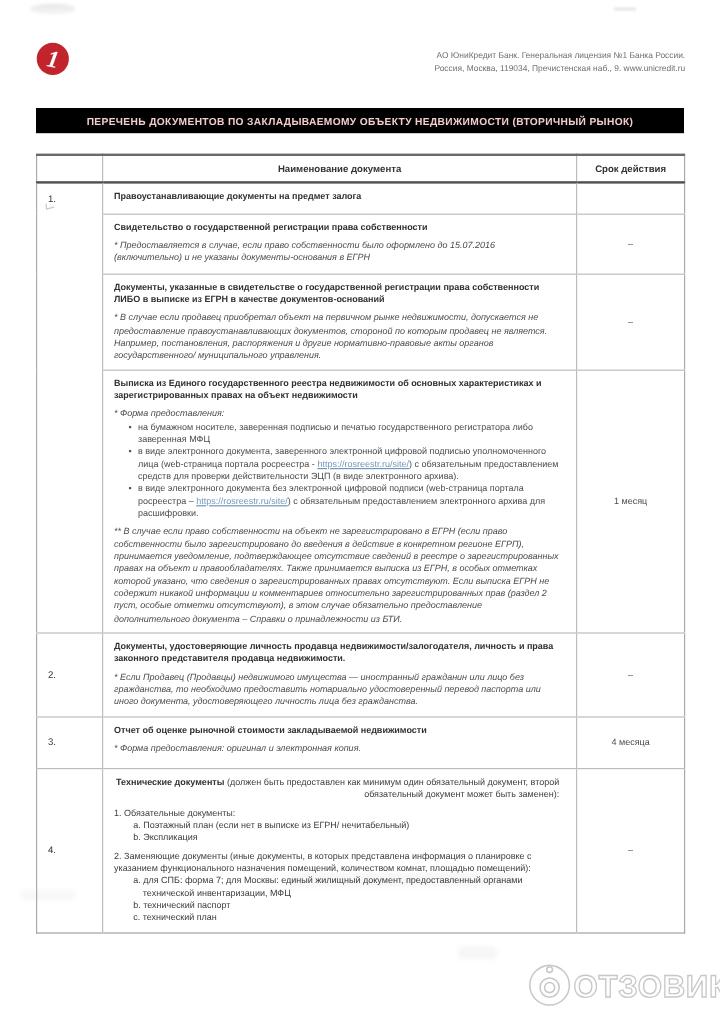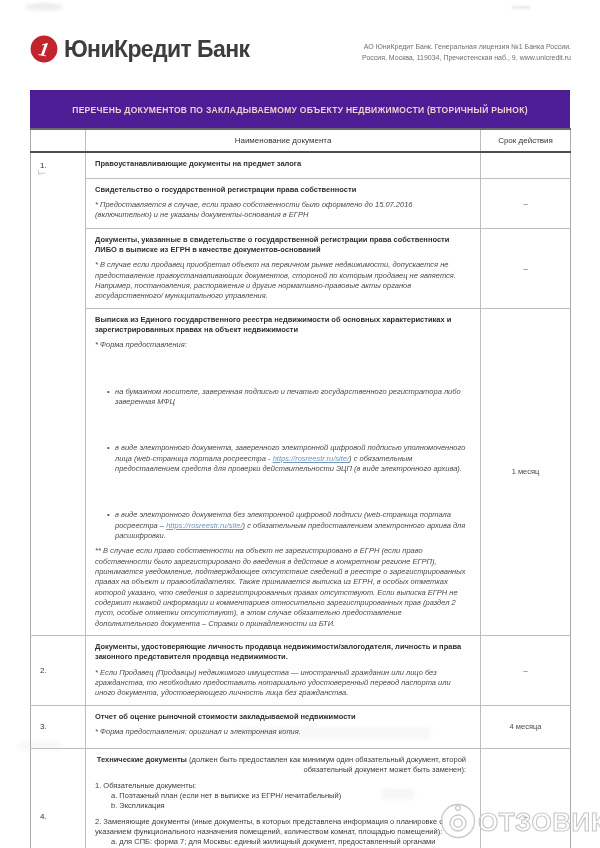--- a/index.html
+++ b/index.html
@@ -12,36 +12,36 @@
   
   .logo-row { position:absolute; left:30px; top:35px; display:flex; align-items:center; gap:6px; }
   .logo-mark { width:28px; height:28px; flex:0 0 auto; }
   .logo-text { font-size:23px; font-weight:bold; color:#3d3d3d; letter-spacing:-0.6px; }
   .bank-address {
     position:absolute; right:29px; top:42px; text-align:right;
     font-size:7px; line-height:1.55; color:#6f6f6f;
   }
   
   .banner {
-    position:absolute; left:30px; top:90px; width:540px; height:39px; box-sizing:border-box;
-    background:#4c1d95; color:#f2cdce; font-size:8.5px; font-weight:bold; letter-spacing:0.3px;
+    position:absolute; left:30px; top:90px; width:540px; height:21px; box-sizing:border-box;
+    background:#000000; color:#f2cdce; font-size:8.5px; font-weight:bold; letter-spacing:0.3px;
     display:flex; align-items:center; justify-content:center; text-align:center;
   }
   
   .doc-table-wrap { position:absolute; left:30px; top:128px; width:540px; }
   table.doc {
     border-collapse:collapse; width:540px; table-layout:fixed;
     border-left:1px solid #ababab; border-right:1px solid #ababab;
     border-bottom:1px solid #a3a3a3; border-top:2px solid #6a6a6a;
   }
   col.c-num  { width:55px; }
   col.c-name { width:395px; }
   col.c-term { width:90px; }
   th {
-    font-size:8px; font-weight:normal; color:#333; padding:6px 4px;
+    font-size:8px; font-weight:bold; color:#333; padding:6px 4px;
     border-bottom:2px solid #4f4f4f; vertical-align:middle;
   }
   th.b-l, td.b-l { border-left:1px solid #bdbdbd; }
   td { border-top:1px solid #bdbdbd; }
   td.num {
     font-size:8px; color:#333; vertical-align:middle; padding-left:9px; text-align:left;
   }
   td.num.vtop { vertical-align:top; padding-top:8px; }
   td.name { vertical-align:top; padding:6px 14px 6px 9px; }
   td.term {
@@ -50,21 +50,21 @@
   .row-0 { height:26px; }  .row-1 { height:50px;margin-top:10px; }  .row-2 { height:67px; }
   .row-3 { height:183px; } .row-4 { height:67px; }  .row-5 { height:43px; }
   .row-6 { height:127px; }
   .blk { font-size:7.5px; line-height:1.38; }
   .blk.gap { margin-top:5px; }
   .blk.title { font-weight:bold; color:#303030; }
   .blk.title-mixed { color:#3c3c3c;text-align:right; }
   .blk.title-mixed b { color:#303030; }
   .blk.note { font-style:italic; color:#4a4a4a; }
   .blk.bullet {
-    font-style:italic; color:#4a4a4a; padding-left:20px; position:relative;margin-top:36px;
+    color:#4a4a4a; padding-left:20px; position:relative;
   }
   .blk.bullet::before { content:"•"; position:absolute; left:12px; top:0; }
   .blk.plain { color:#3c3c3c; }
   .blk.item { color:#3c3c3c; padding-left:24px; text-indent:-8px; }
   a.doclink { color:#7096bb; text-decoration:underline; }
   
   .watermark { position:absolute; left:436px; top:793px;text-align:center; }
   
   .artifact { position:absolute; pointer-events:none; }
   .a1 { left:25px; top:3px; width:38px; height:9px; border-radius:50%;
@@ -89,21 +89,20 @@
 <div class="artifact a3"></div>
 <div class="artifact a4"></div>
 <div class="artifact a5"></div>
 <div class="artifact a6"></div>
 
 <div class="logo-row">
   <svg class="logo-mark" viewBox="0 0 28 28">
     <circle cx="14" cy="14" r="13.4" fill="#c2242d"></circle>
     <text x="9.2" y="21" font-size="20" font-weight="bold" font-style="italic" font-family="Liberation Serif, serif" fill="#ffffff" transform="rotate(10 14 14)">1</text>
   </svg>
-  <span class="logo-text">ЮниКредит Банк</span>
 </div>
 <div class="bank-address">
   <div>АО ЮниКредит Банк. Генеральная лицензия №1 Банка России.</div>
   <div>Россия, Москва, 119034, Пречистенская наб., 9. www.unicredit.ru</div>
 </div>
 
 <div class="banner">
   <span>ПЕРЕЧЕНЬ ДОКУМЕНТОВ ПО ЗАКЛАДЫВАЕМОМУ ОБЪЕКТУ НЕДВИЖИМОСТИ (ВТОРИЧНЫЙ РЫНОК)</span>
 </div>
 

